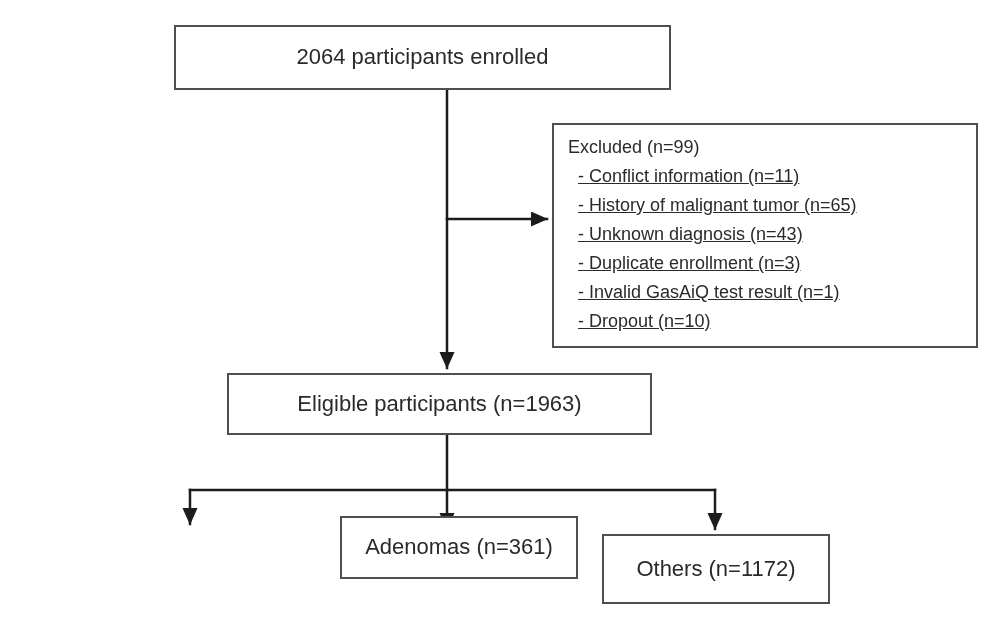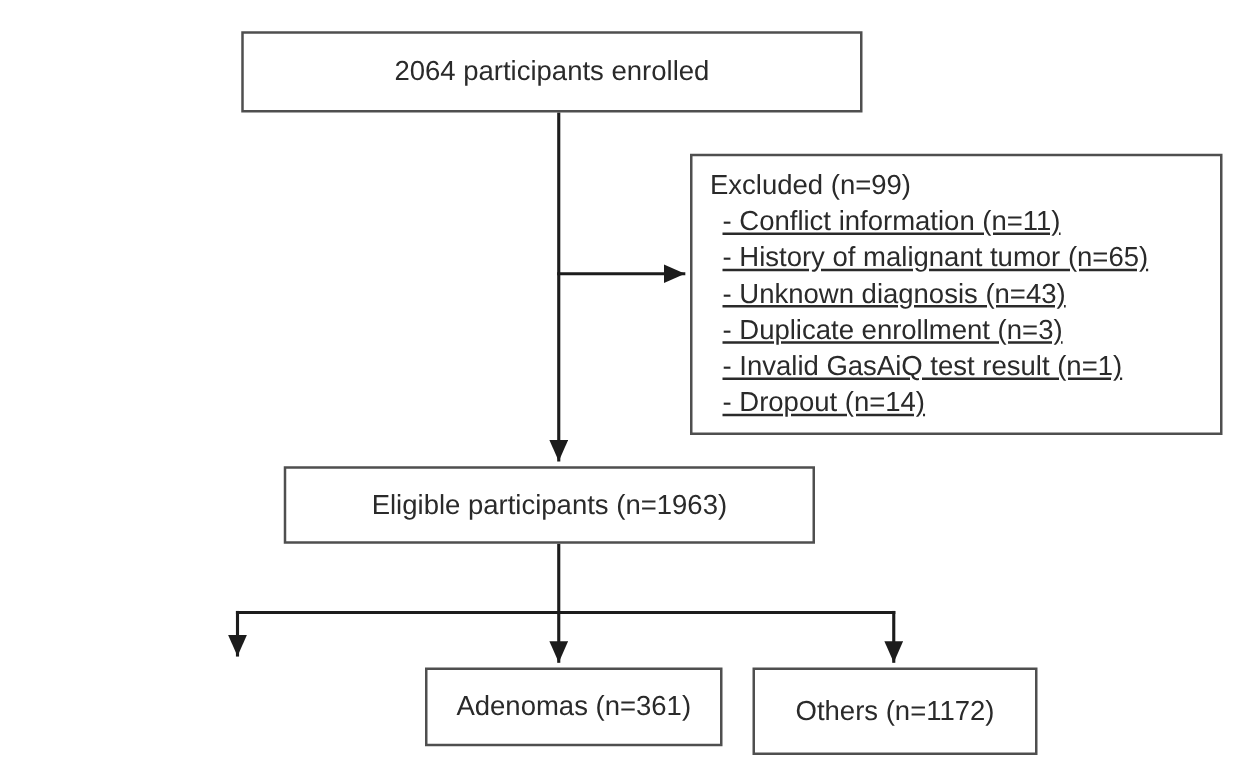--- a/index.html
+++ b/index.html
@@ -38,31 +38,31 @@
     position: absolute;
     background: var(--bg);
     border: 2px solid var(--border);
     display: flex;
     align-items: center;
     justify-content: center;
     text-align: center;
     font-size: 22px;
     line-height: 1.2;
   }
-  .node-enrolled  { left: 193px; top: 25px;  width: 497px; height: 65px; }
+  .node-enrolled  { left: 174px; top: 25px;  width: 497px; height: 65px; }
   .node-eligible  { left: 227px; top: 373px; width: 425px; height: 62px; }
   .node-crc       { left: 3px;   top: 529px; width: 310px; height: 72px; }
-  .node-adenomas  { left: 340px; top: 534px; width: 238px; height: 63px; }
+  .node-adenomas  { left: 340px; top: 516px; width: 238px; height: 63px; }
   .node-others    { left: 602px; top: 534px; width: 228px; height: 70px; }
   .node-excluded {
     left: 552px; top: 123px; width: 426px; height: 225px;
     display: block;
     text-align: left;
     padding: 8px 10px 0 14px;
-    font-size: 22px;
+    font-size: 18px;
     line-height: 29px;
   }
   .excluded-item { padding-left: 10px; text-decoration: underline; }
 </style>
 </head>
 <body>
 
 <div class="canvas">
 
   <svg class="connectors" viewBox="0 0 990 622" xmlns="http://www.w3.org/2000/svg">
@@ -84,21 +84,21 @@
     <span>2064 participants enrolled</span>
   </div>
 
   <div class="node node-excluded">
     <div class="excluded-title">Excluded (n=99)</div>
     <div class="excluded-item">- Conflict information (n=11)</div>
     <div class="excluded-item">- History of malignant tumor (n=65)</div>
     <div class="excluded-item">- Unknown diagnosis (n=43)</div>
     <div class="excluded-item">- Duplicate enrollment (n=3)</div>
     <div class="excluded-item">- Invalid GasAiQ test result (n=1)</div>
-    <div class="excluded-item">- Dropout (n=14)</div>
+    <div class="excluded-item">- Dropout (n=10)</div>
   </div>
 
   <div class="node node-eligible">
     <span>Eligible participants (n=1963)</span>
   </div>
 
 
   <div class="node node-adenomas">
     <span>Adenomas (n=361)</span>
   </div>

